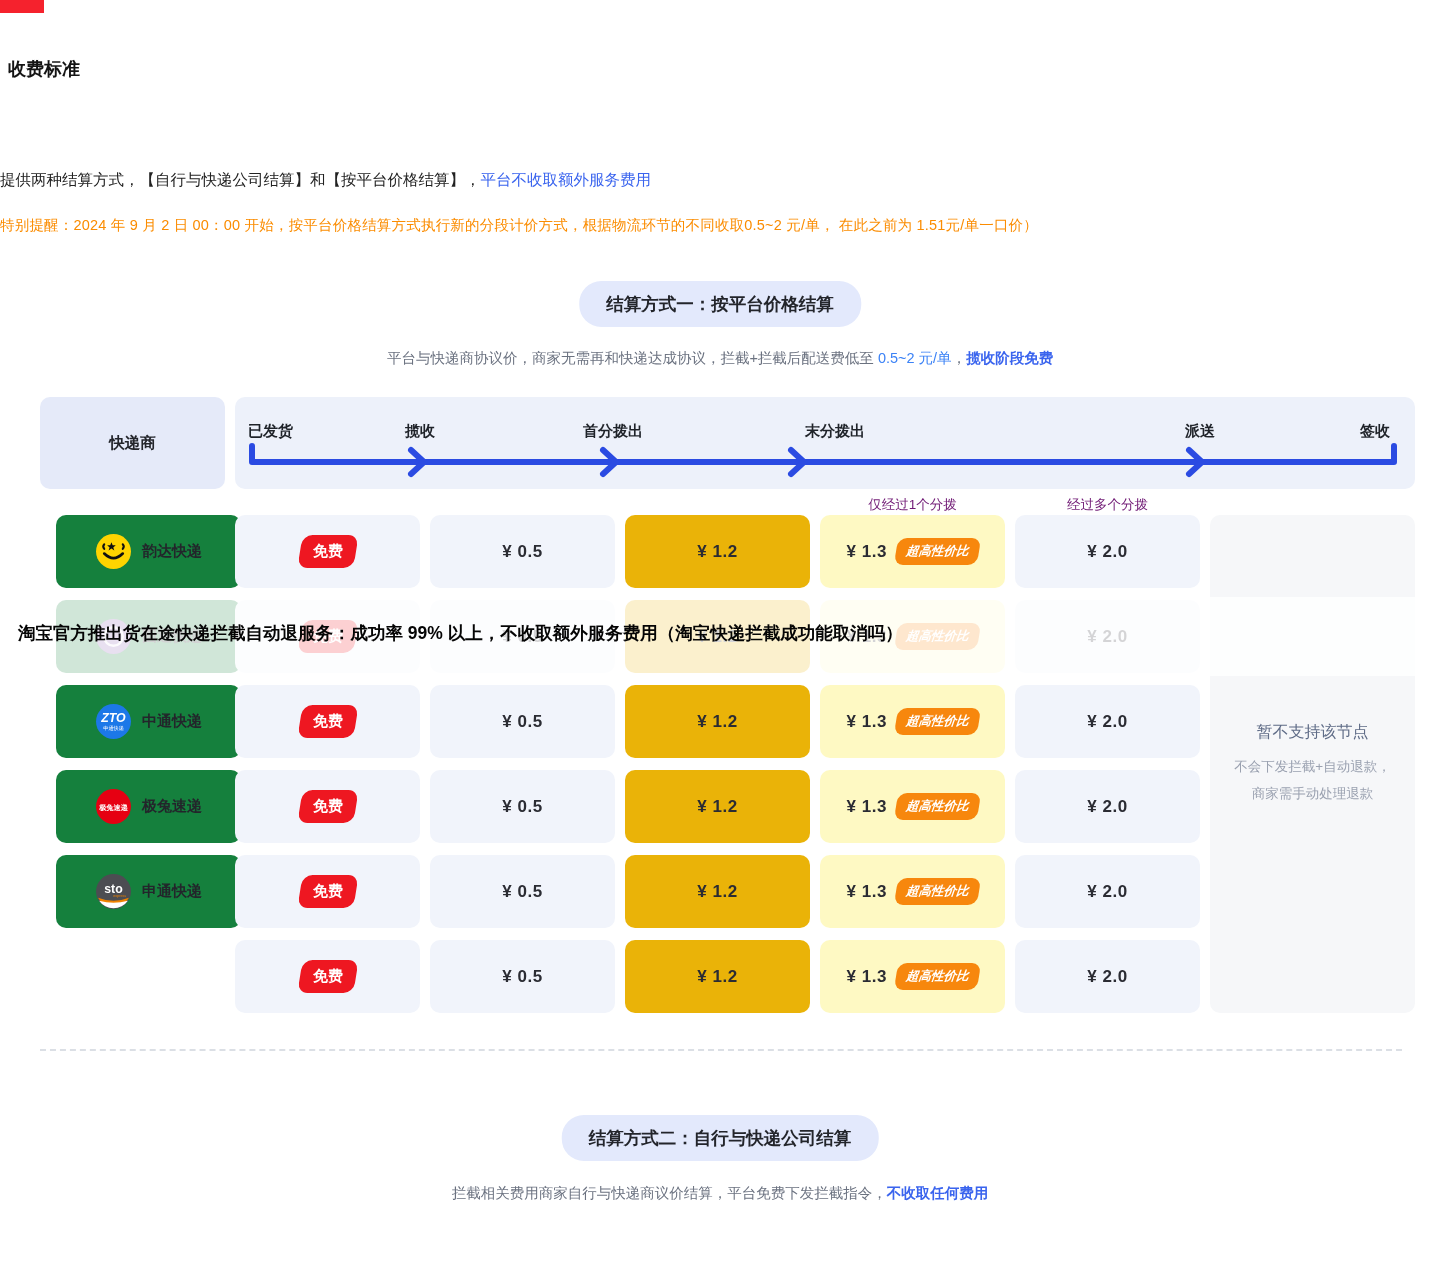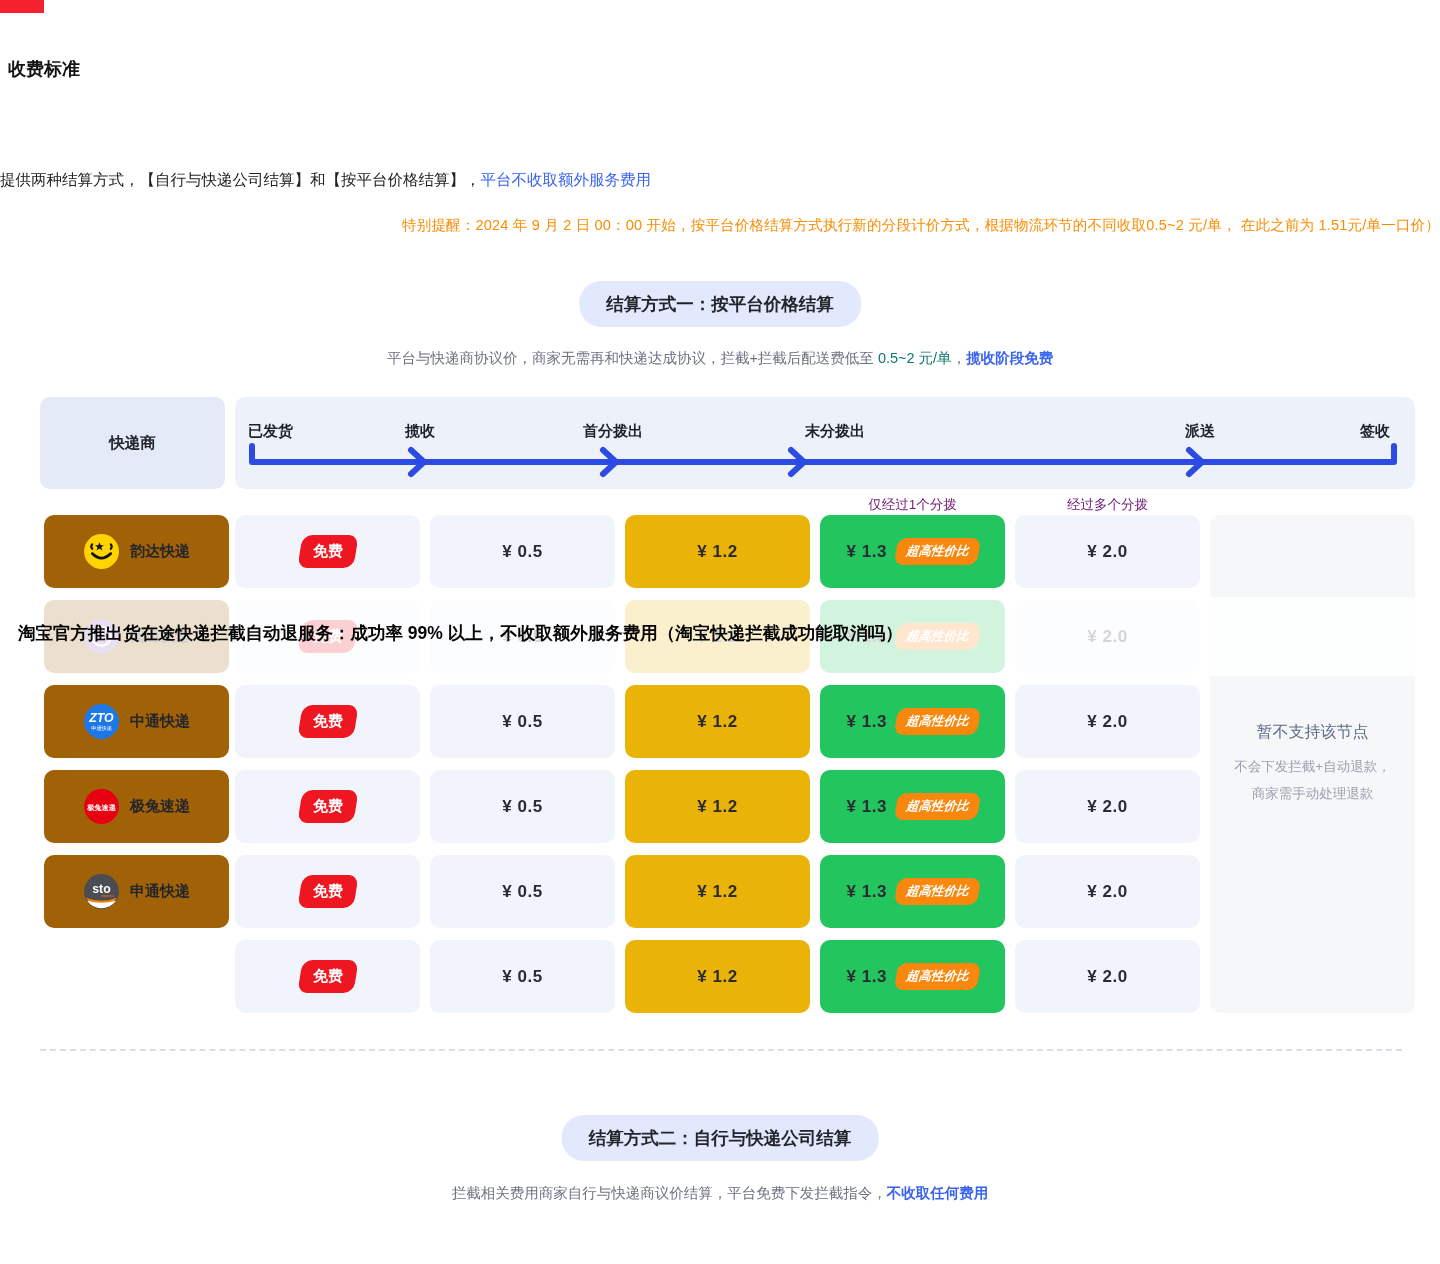--- a/index.html
+++ b/index.html
@@ -7,54 +7,54 @@
   .canvas {
     position:relative; width:1440px; height:1264px; overflow:hidden;
     background:#ffffff; font-family:"Liberation Sans","DejaVu Sans",sans-serif;
     color:#222;
   }
   .corner-bar { position:absolute; left:0; top:0; width:44px; height:13px; background:#f5222d; }
   .page-title { position:absolute; left:8px; top:57px; font-size:18px; font-weight:bold; color:#141414; }
 
   .intro-line { position:absolute; left:0; top:170px; width:100%; text-align:left; font-size:15.5px; color:#222; }
   .intro-line .blue { color:#3a64ee; }
-  .reminder-line { position:absolute; left:0; top:216px; width:100%; text-align:right; font-size:14.5px; color:#fb8c00; letter-spacing:0.2px; }
+  .reminder-line { position:absolute; left:0; top:216px; width:100%; text-align:left; font-size:14.5px; color:#fb8c00; letter-spacing:0.2px; }
 
   .pill { position:absolute; left:50%; transform:translateX(-50%); background:#e3e9fc; border-radius:22px;
           padding:11px 27px; font-size:17.5px; font-weight:bold; color:#23252b; white-space:nowrap; }
   .pill-1 { top:281px; }
   .pill-2 { top:1115px; }
 
   .sec-desc { position:absolute; left:0; width:100%; text-align:center; font-size:14.5px; color:#6b7280; }
   .sec-desc-1 { top:349px; }
   .sec-desc-2 { top:1184px; }
-  .sec-desc .blue { color:#0f766e;text-align:center; }
+  .sec-desc .blue { color:#3b82f6;text-align:center; }
   .sec-desc .blue-bold { color:#3a64ee; font-weight:bold; }
 
   
   .hd-courier { position:absolute; left:40px; top:397px; width:185px; height:92px; background:#e5eaf9;
                 border-radius:10px; display:flex; align-items:center; justify-content:center;
                 font-size:15.5px; font-weight:bold; color:#23252b; }
   .timeline-band { position:absolute; left:235px; top:397px; width:1180px; height:92px;
                    background:#edf1fa; border-radius:10px; }
   .tl-label { position:absolute; top:25px; font-size:15px; font-weight:bold; color:#1f2329; white-space:nowrap; }
   .tl-svg { position:absolute; left:0; top:0; }
 
   .sub-label { position:absolute; top:496px; width:185px; text-align:center; font-size:13.5px; color:#701a75; }
   .sub-label-1 { left:820px; }
   .sub-label-2 { left:1015px; }
 
   
   .t-row { position:absolute; left:40px; width:1375px; height:73px; }
   .cell { position:absolute; top:0; height:73px; border-radius:10px; display:flex; align-items:center; justify-content:center; }
-  .c0 { left:4px;     width:185px; background:#a16207; gap:10px; }
+  .c0 { left:16px;     width:185px; background:#15803d; gap:10px; }
   .c1 { left:195px; width:185px; background:#f1f4fb; }
   .c2 { left:390px; width:185px; background:#f1f4fb; }
   .c3 { left:585px; width:185px; background:#eab308; }
-  .c4 { left:780px; width:185px; background:#22c55e; gap:9px; }
+  .c4 { left:780px; width:185px; background:#fef9c3; gap:9px; }
   .c5 { left:975px; width:185px; background:#f1f4fb; }
   .courier-name { font-size:15px; font-weight:bold; color:#23252b; }
   .price { font-size:17px; font-weight:600; color:#2b2c33; letter-spacing:0.5px; }
 
   .badge-free { background:#ee1721; color:#fff; font-size:15px; font-weight:bold;
                 padding:7px 13px; border-radius:10px; transform:skewX(-9deg); }
   .badge-free span { display:inline-block; transform:skewX(9deg); }
   .badge-value { background:#f7870d; color:#fff; font-size:12.5px; font-weight:bold; font-style:italic;
                  padding:5px 10px; border-radius:9px; transform:skewX(-9deg); white-space:nowrap; }
   .badge-value span { display:inline-block; transform:skewX(3deg); }

